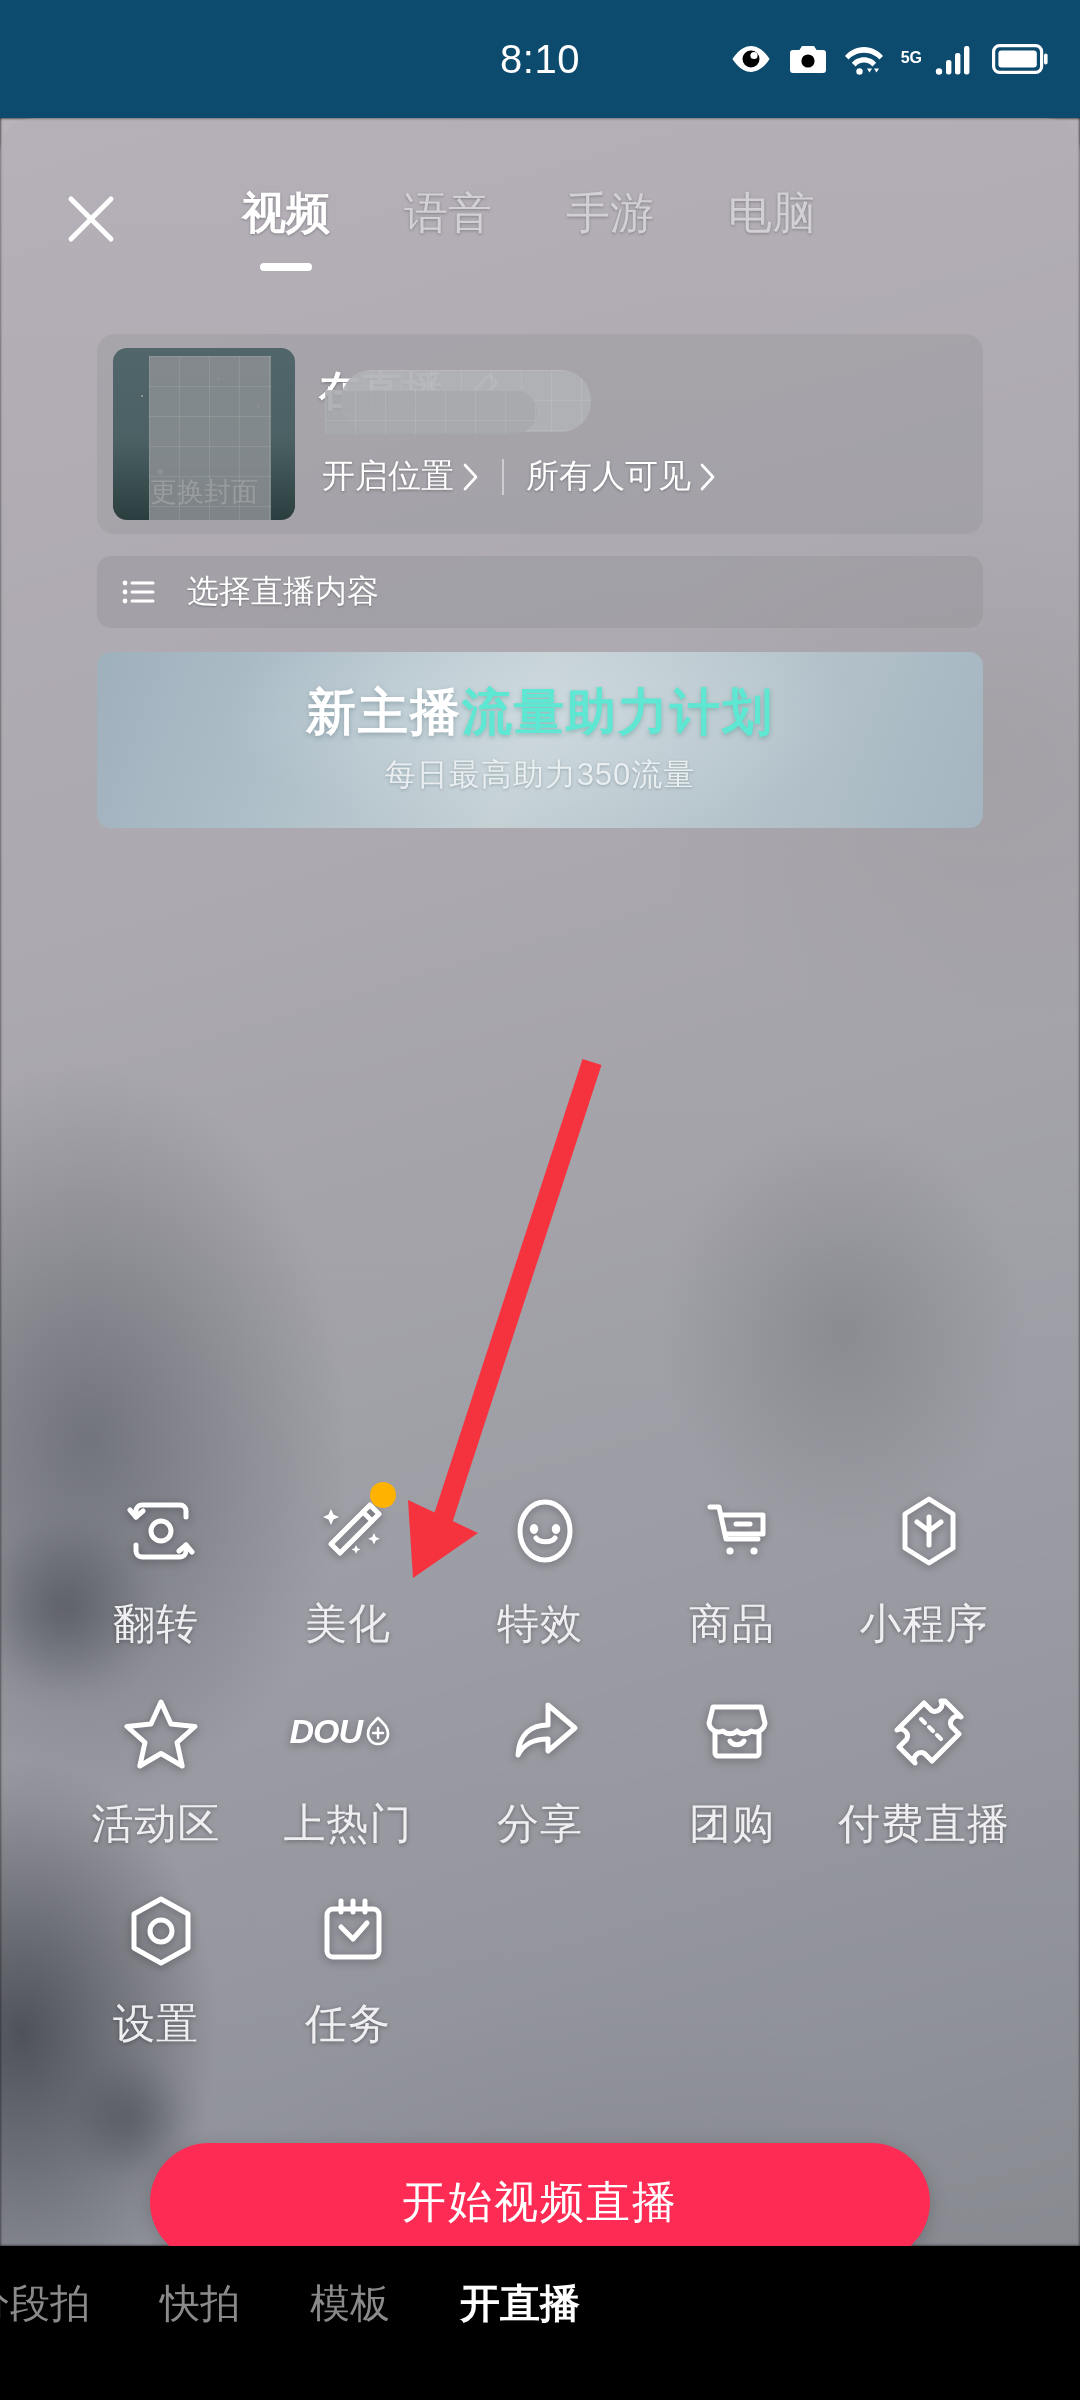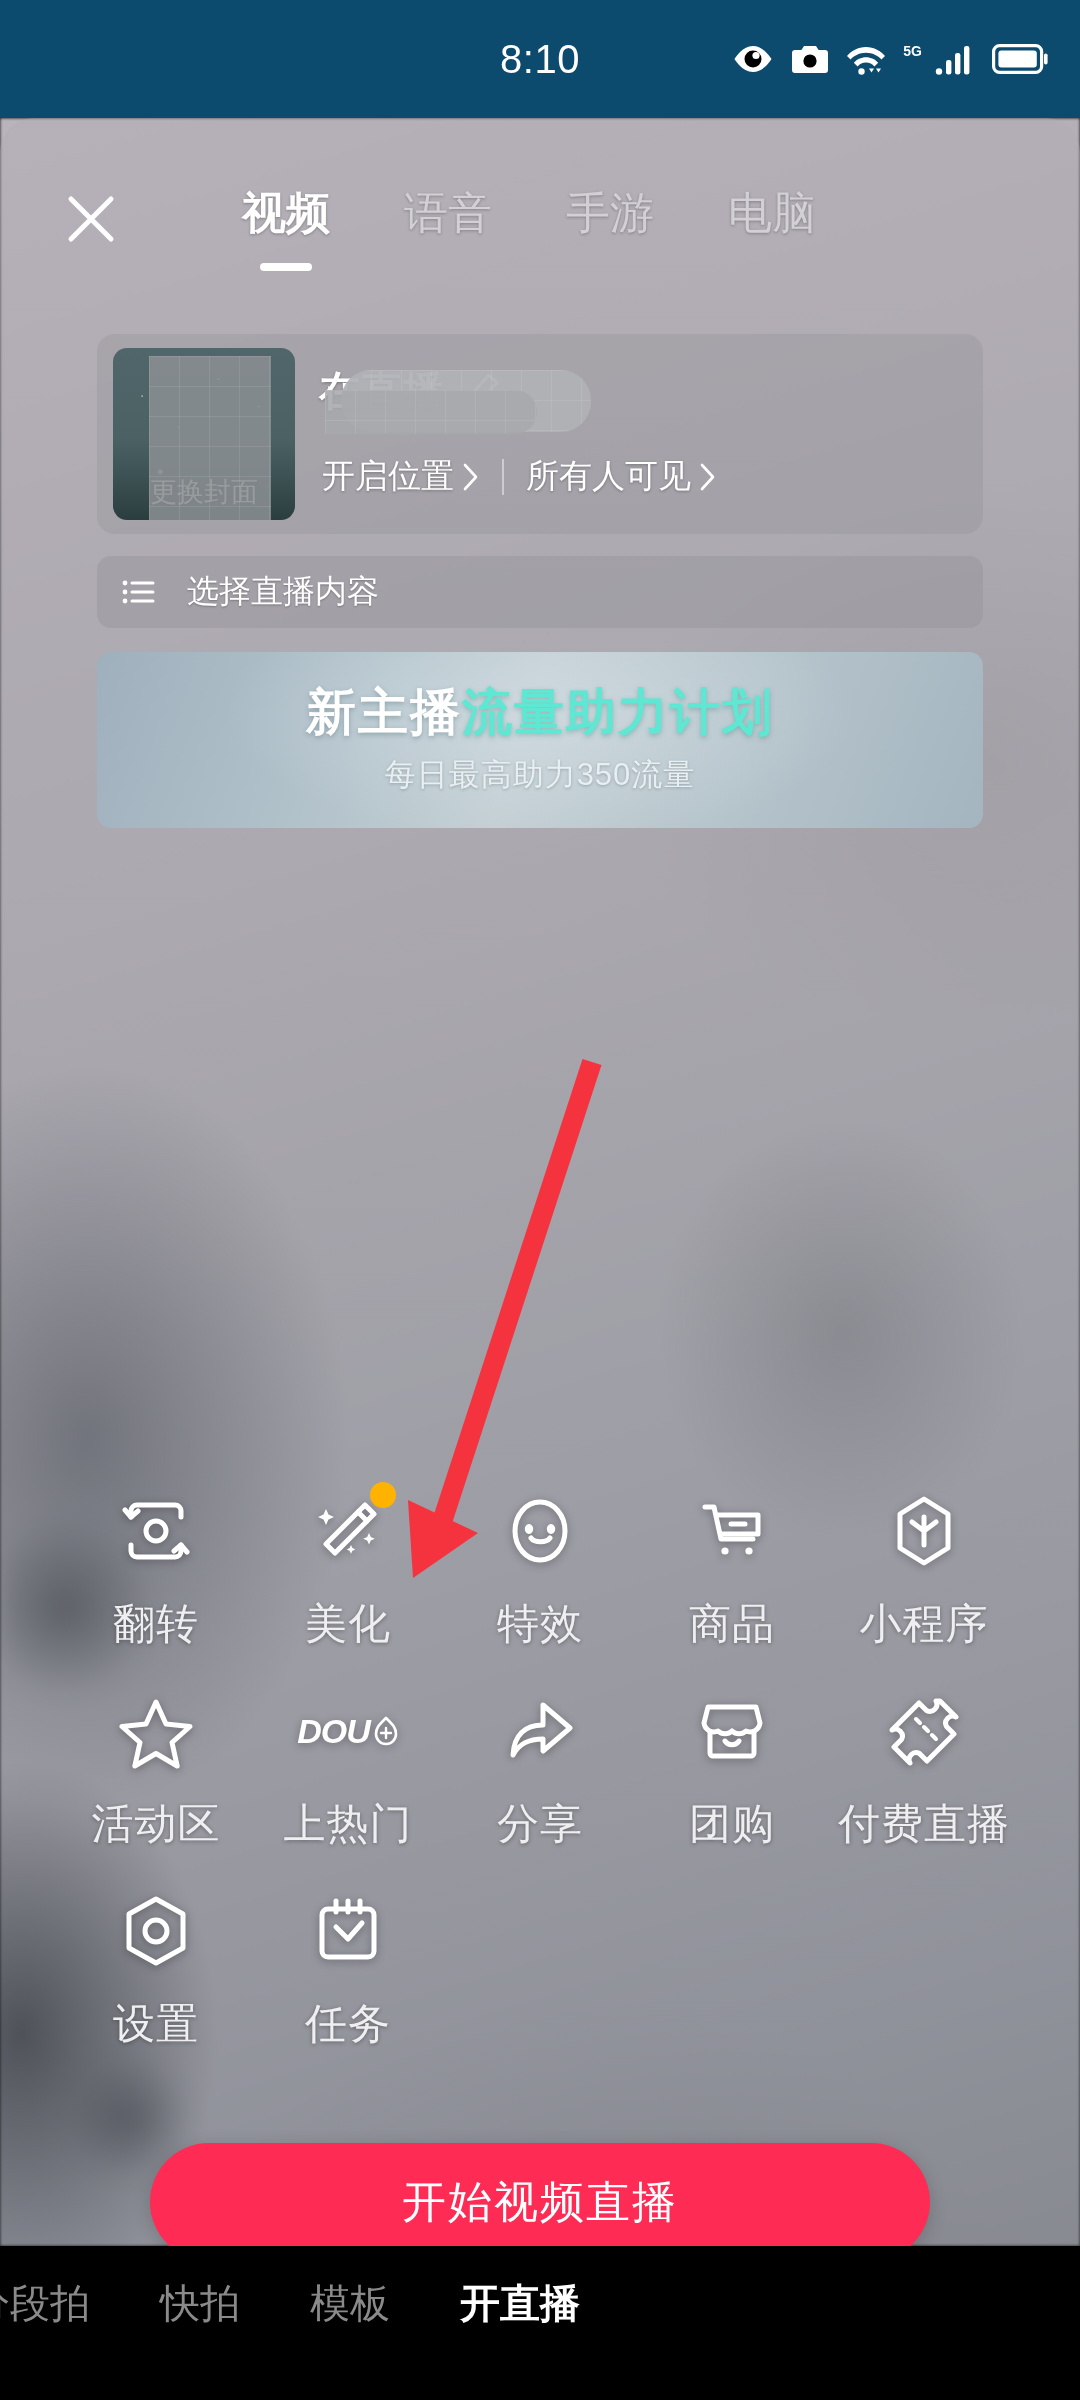--- a/index.html
+++ b/index.html
@@ -38,21 +38,21 @@
     display:flex; align-items:center; background:#0c4a6e; z-index:40;
   }
   #status-time{
     position:absolute; left:0; right:0; text-align:center;
     color:#fff; font-size:40px; font-weight:400; letter-spacing:.5px;
   }
   #status-icons{
     position:absolute; right:32px; display:flex; align-items:center; gap:17px;
   }
   .sicon{ display:block; }
-  #net-label{ color:#fff; font-size:14px; font-weight:700; margin-right:-4px; align-self:flex-start; margin-top:0;}
+  #net-label{ color:#fff; font-size:16px; font-weight:700; margin-right:-4px; align-self:flex-start; margin-top:6px;}
 
   
   #live-sheet{
     position:absolute; left:0; top:118px; width:1080px; height:2128px;
     border-radius:34px 34px 0 0; overflow:hidden; z-index:20;
     background:linear-gradient(180deg, rgba(176,172,180,.38) 0%, rgba(168,166,173,.30) 22%, rgba(160,160,166,.20) 55%, rgba(150,150,156,.14) 100%);
     padding-left:20px;
   }
 
   
@@ -153,21 +153,21 @@
   
   #tool-grid{
     position:absolute; left:60px; top:1360px; width:960px;
     display:flex; flex-wrap:wrap;
   }
   .tool{
     width:192px; height:200px; display:flex; flex-direction:column;
     align-items:center; justify-content:flex-start; cursor:pointer; position:relative;
   }
   .tool-icon{
-    width:86px; height:86px; display:flex; align-items:center; justify-content:center;
+    width:86px; height:86px; display:flex; align-items:center; justify-content:flex-end;
     margin-top:10px; filter:drop-shadow(0 2px 4px rgba(0,0,0,.30));
   }
   .tool-label{
     margin-top:22px; color:#efeff1; font-size:42px; letter-spacing:1px;
     text-shadow:0 1px 4px rgba(0,0,0,.35);
   }
   .badge-dot{
     position:absolute; left:118px; top:4px; width:26px; height:26px;
     border-radius:50%; background:#FFB300;
   }

